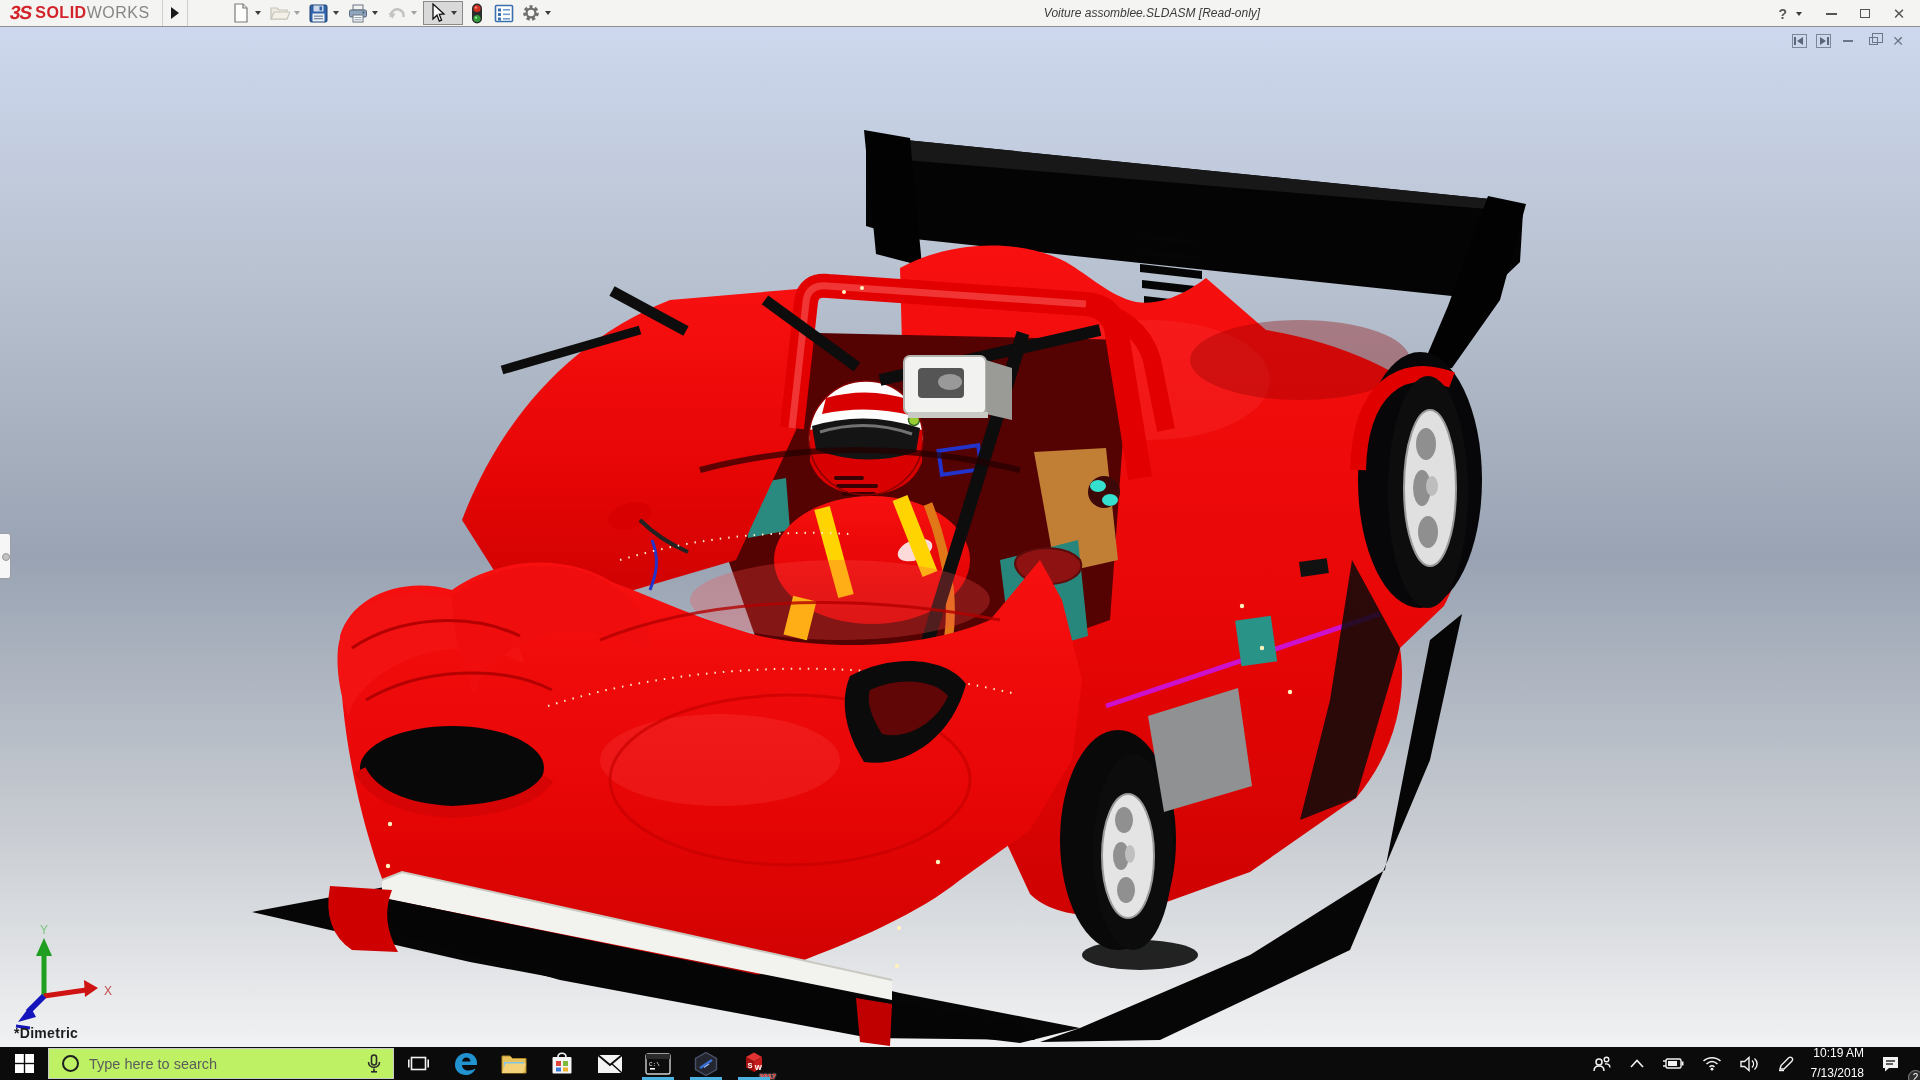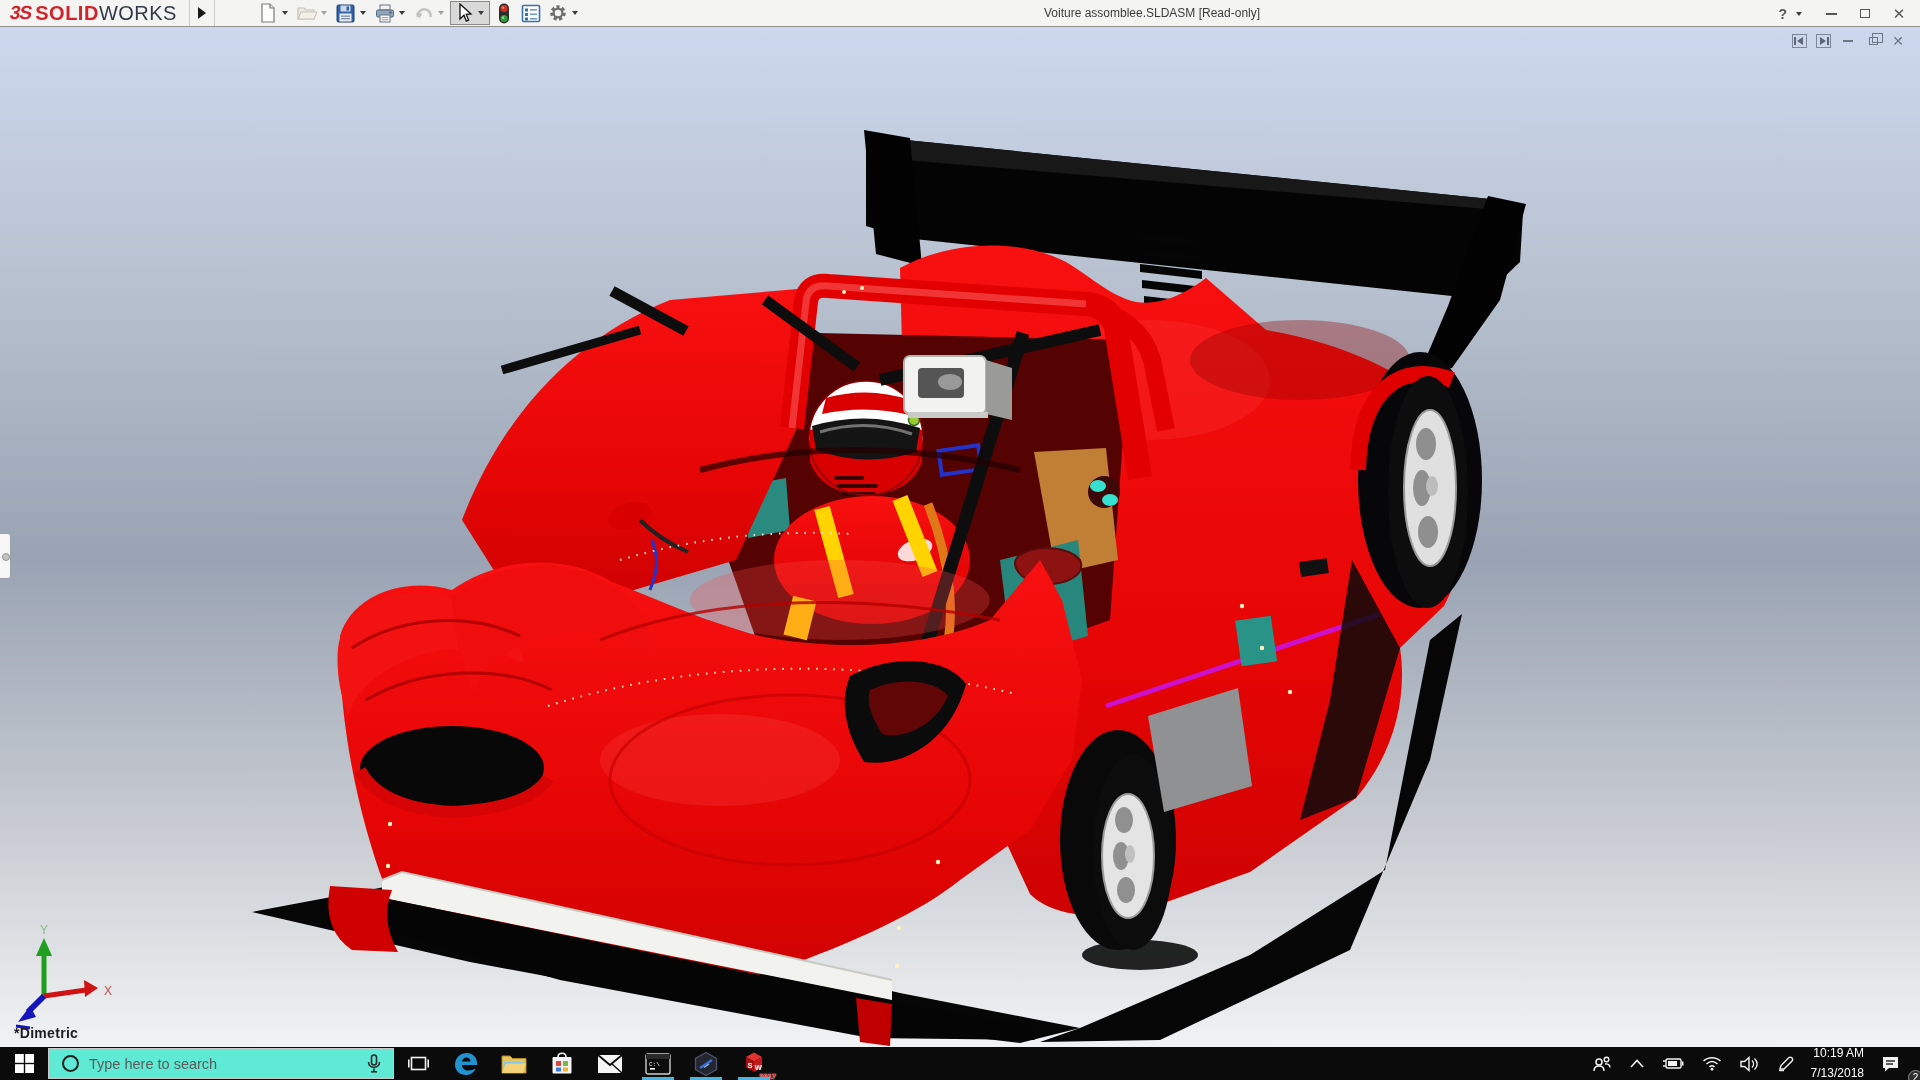--- a/index.html
+++ b/index.html
@@ -7,34 +7,34 @@
     font-family:"Liberation Sans", sans-serif; background:#000; }
   #app { position:relative; width:1920px; height:1080px; }
 
   
   #titlebar { position:absolute; left:0; top:0; width:1920px; height:27px;
     background:#f4f4f2; border-bottom:1px solid #8f8f8f;
     display:flex; align-items:center; }
   .logo-area { display:flex; align-items:center; padding-left:10px; height:100%; }
   .logo-mark { color:#d2232a; font-weight:bold; font-size:19px; transform:skewX(-10deg);
     letter-spacing:-1px; margin-right:4px; }
-  .logo-bold { color:#d2232a; font-weight:bold; font-size:20px; letter-spacing:.5px; }
-  .logo-light { color:#0f172a; font-weight:400; font-size:20px; letter-spacing:.5px; opacity:.85; }
+  .logo-bold { color:#d2232a; font-weight:bold; font-size:16px; letter-spacing:.5px; }
+  .logo-light { color:#737373; font-weight:400; font-size:16px; letter-spacing:.5px; opacity:.85; }
   .flyout { width:26px; height:26px; margin-left:12px; border-left:1px solid #cfcfcc;
     border-right:1px solid #cfcfcc; display:flex; align-items:center; justify-content:center; cursor:pointer; }
   .flyout-tri { width:0; height:0; border-left:8px solid #1a1a1a;
     border-top:6px solid transparent; border-bottom:6px solid transparent; }
   #toolbar { display:flex; align-items:center; margin-left:40px; gap:1px; }
   .tbtn { display:flex; align-items:center; height:24px; padding:0 2px; cursor:pointer; }
   .tbtn .ic { width:22px; height:22px; display:flex; align-items:center; justify-content:center; }
   .tbtn.selected { background:#d9d9d9; border:1px solid #8a8a8a; }
   .caret { width:0; height:0; border-top:4px solid #3c3c3c;
     border-left:3.5px solid transparent; border-right:3.5px solid transparent; margin:0 3px; }
   #doc-title { position:absolute; left:1152px; top:50%; transform:translate(-50%,-50%);
-    font-size:12px; color:#3b3b3b; white-space:nowrap; }
+    font-size:12px; color:#3b3b3b; white-space:nowrap;font-style:italic; }
   #win-controls { position:absolute; right:6px; top:0; height:27px; display:flex; align-items:center; gap:4px; }
   .help-q { font-size:14px; font-weight:bold; color:#555; padding:0 2px; cursor:pointer; }
   .wbtn { width:30px; height:22px; display:flex; align-items:center; justify-content:center; cursor:pointer; }
   .min-glyph { width:11px; height:2px; background:#555; }
   .restore-glyph { position:relative; width:10px; height:9px; border:1.5px solid #555; background:#f4f4f2; }
   .restore-glyph:before { content:""; position:absolute; left:2px; top:-5px; width:10px; height:9px;
     border:1.5px solid #555; z-index:-1; }
   .close-glyph { font-size:15px; color:#555; line-height:1; }
 
   
@@ -54,21 +54,21 @@
     background:#f6f6f6; border:1px solid #9aa0a8; border-left:none; border-radius:0 3px 3px 0; cursor:pointer; }
   #left-tab:after { content:""; position:absolute; left:2px; top:19px; width:6px; height:6px;
     border-radius:50%; background:#c2c2c2; border:1px solid #9a9a9a; }
   #view-label { position:absolute; left:14px; bottom:6px; font-size:14px; font-weight:700;
     color:#1d1d1d; letter-spacing:.3px; }
 
   
   #taskbar { position:absolute; left:0; bottom:0; width:1920px; height:33px; background:#0b0b0b;
     display:flex; align-items:stretch; z-index:10; }
   #start-btn { width:48px; display:flex; align-items:center; justify-content:center; cursor:pointer; }
-  #search-box { position:relative; width:346px; margin:1px 0; background:#5eead4;
+  #search-box { position:relative; width:346px; margin:1px 0; background:#bef264;
     border:1px solid #c9c9c9; display:flex; align-items:center; cursor:text; }
   #search-box input { border:none; outline:none; background:transparent; flex:1;
     font-size:14.5px; color:#4a4a4a; font-family:"Liberation Sans",sans-serif; }
   #search-box input::placeholder { color:#5c5c5c; opacity:1; }
   .cortana-ring { width:17px; height:17px; border:2.5px solid #1f1f1f; border-radius:50%; margin:0 10px 0 13px; }
   .mic { margin:0 12px; display:flex; }
   .task-slot { width:48px; display:flex; align-items:center; justify-content:center;
     position:relative; cursor:pointer; }
   .run-line { position:absolute; bottom:0; left:8px; width:32px; height:3px; background:#4cb2e0; }
   #tray { margin-left:auto; display:flex; align-items:center; padding-right:4px; }

